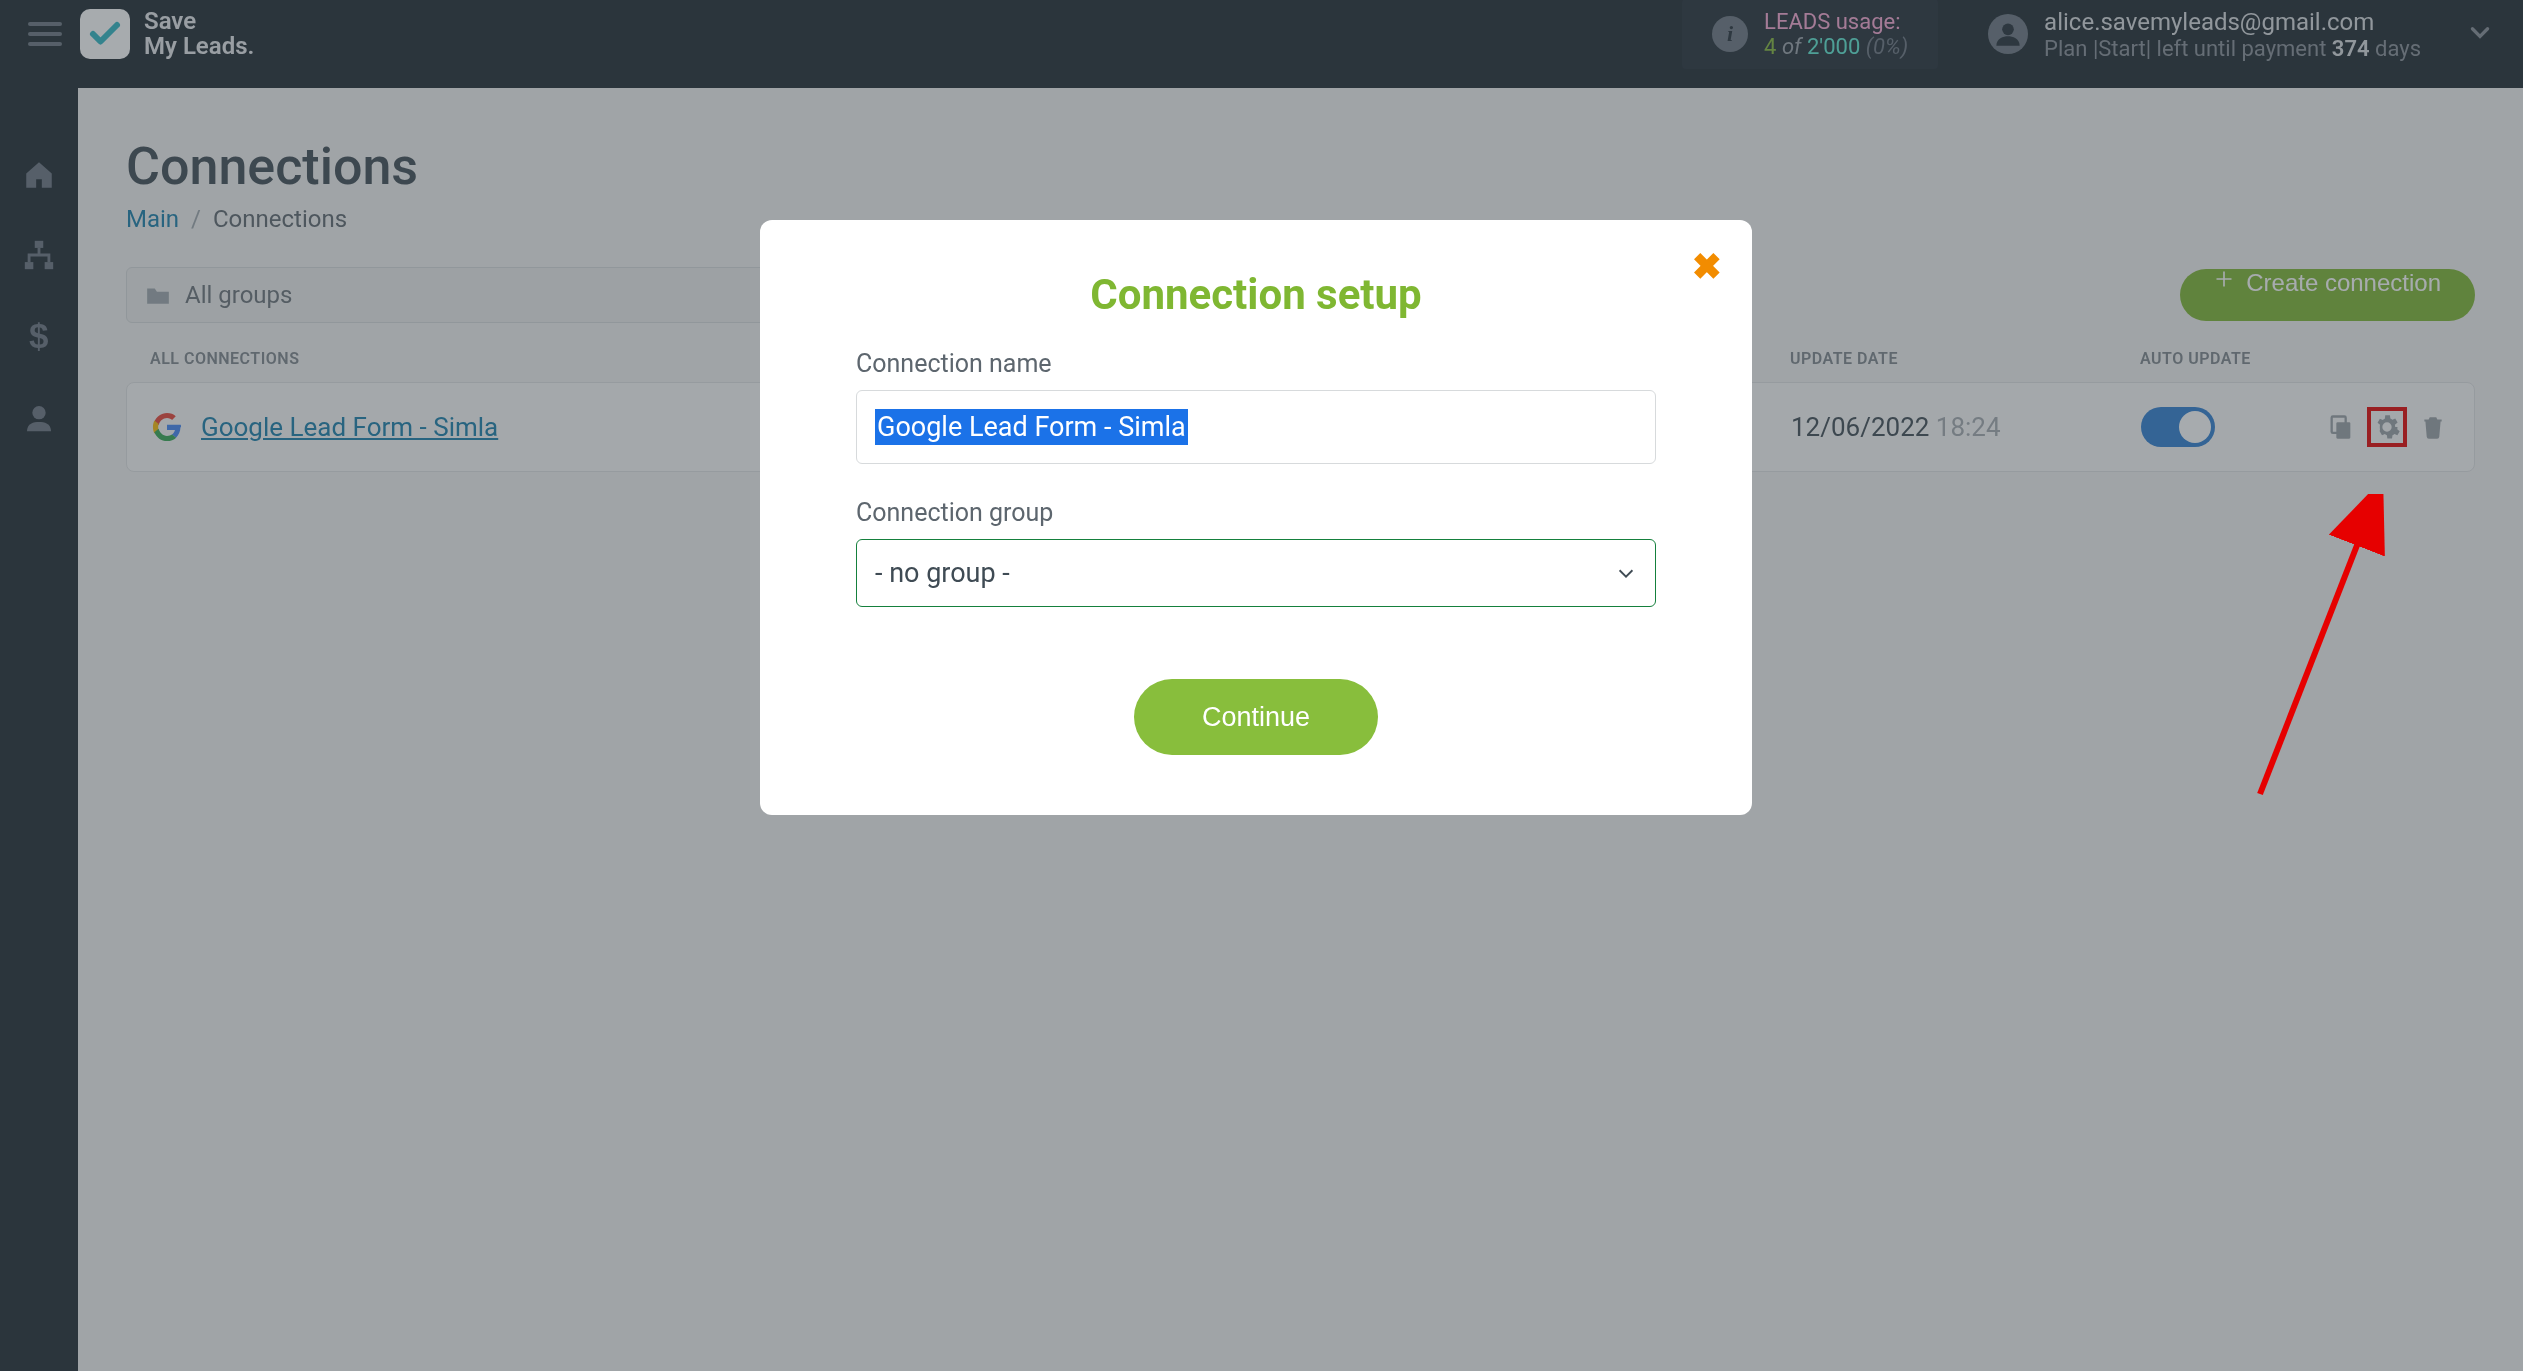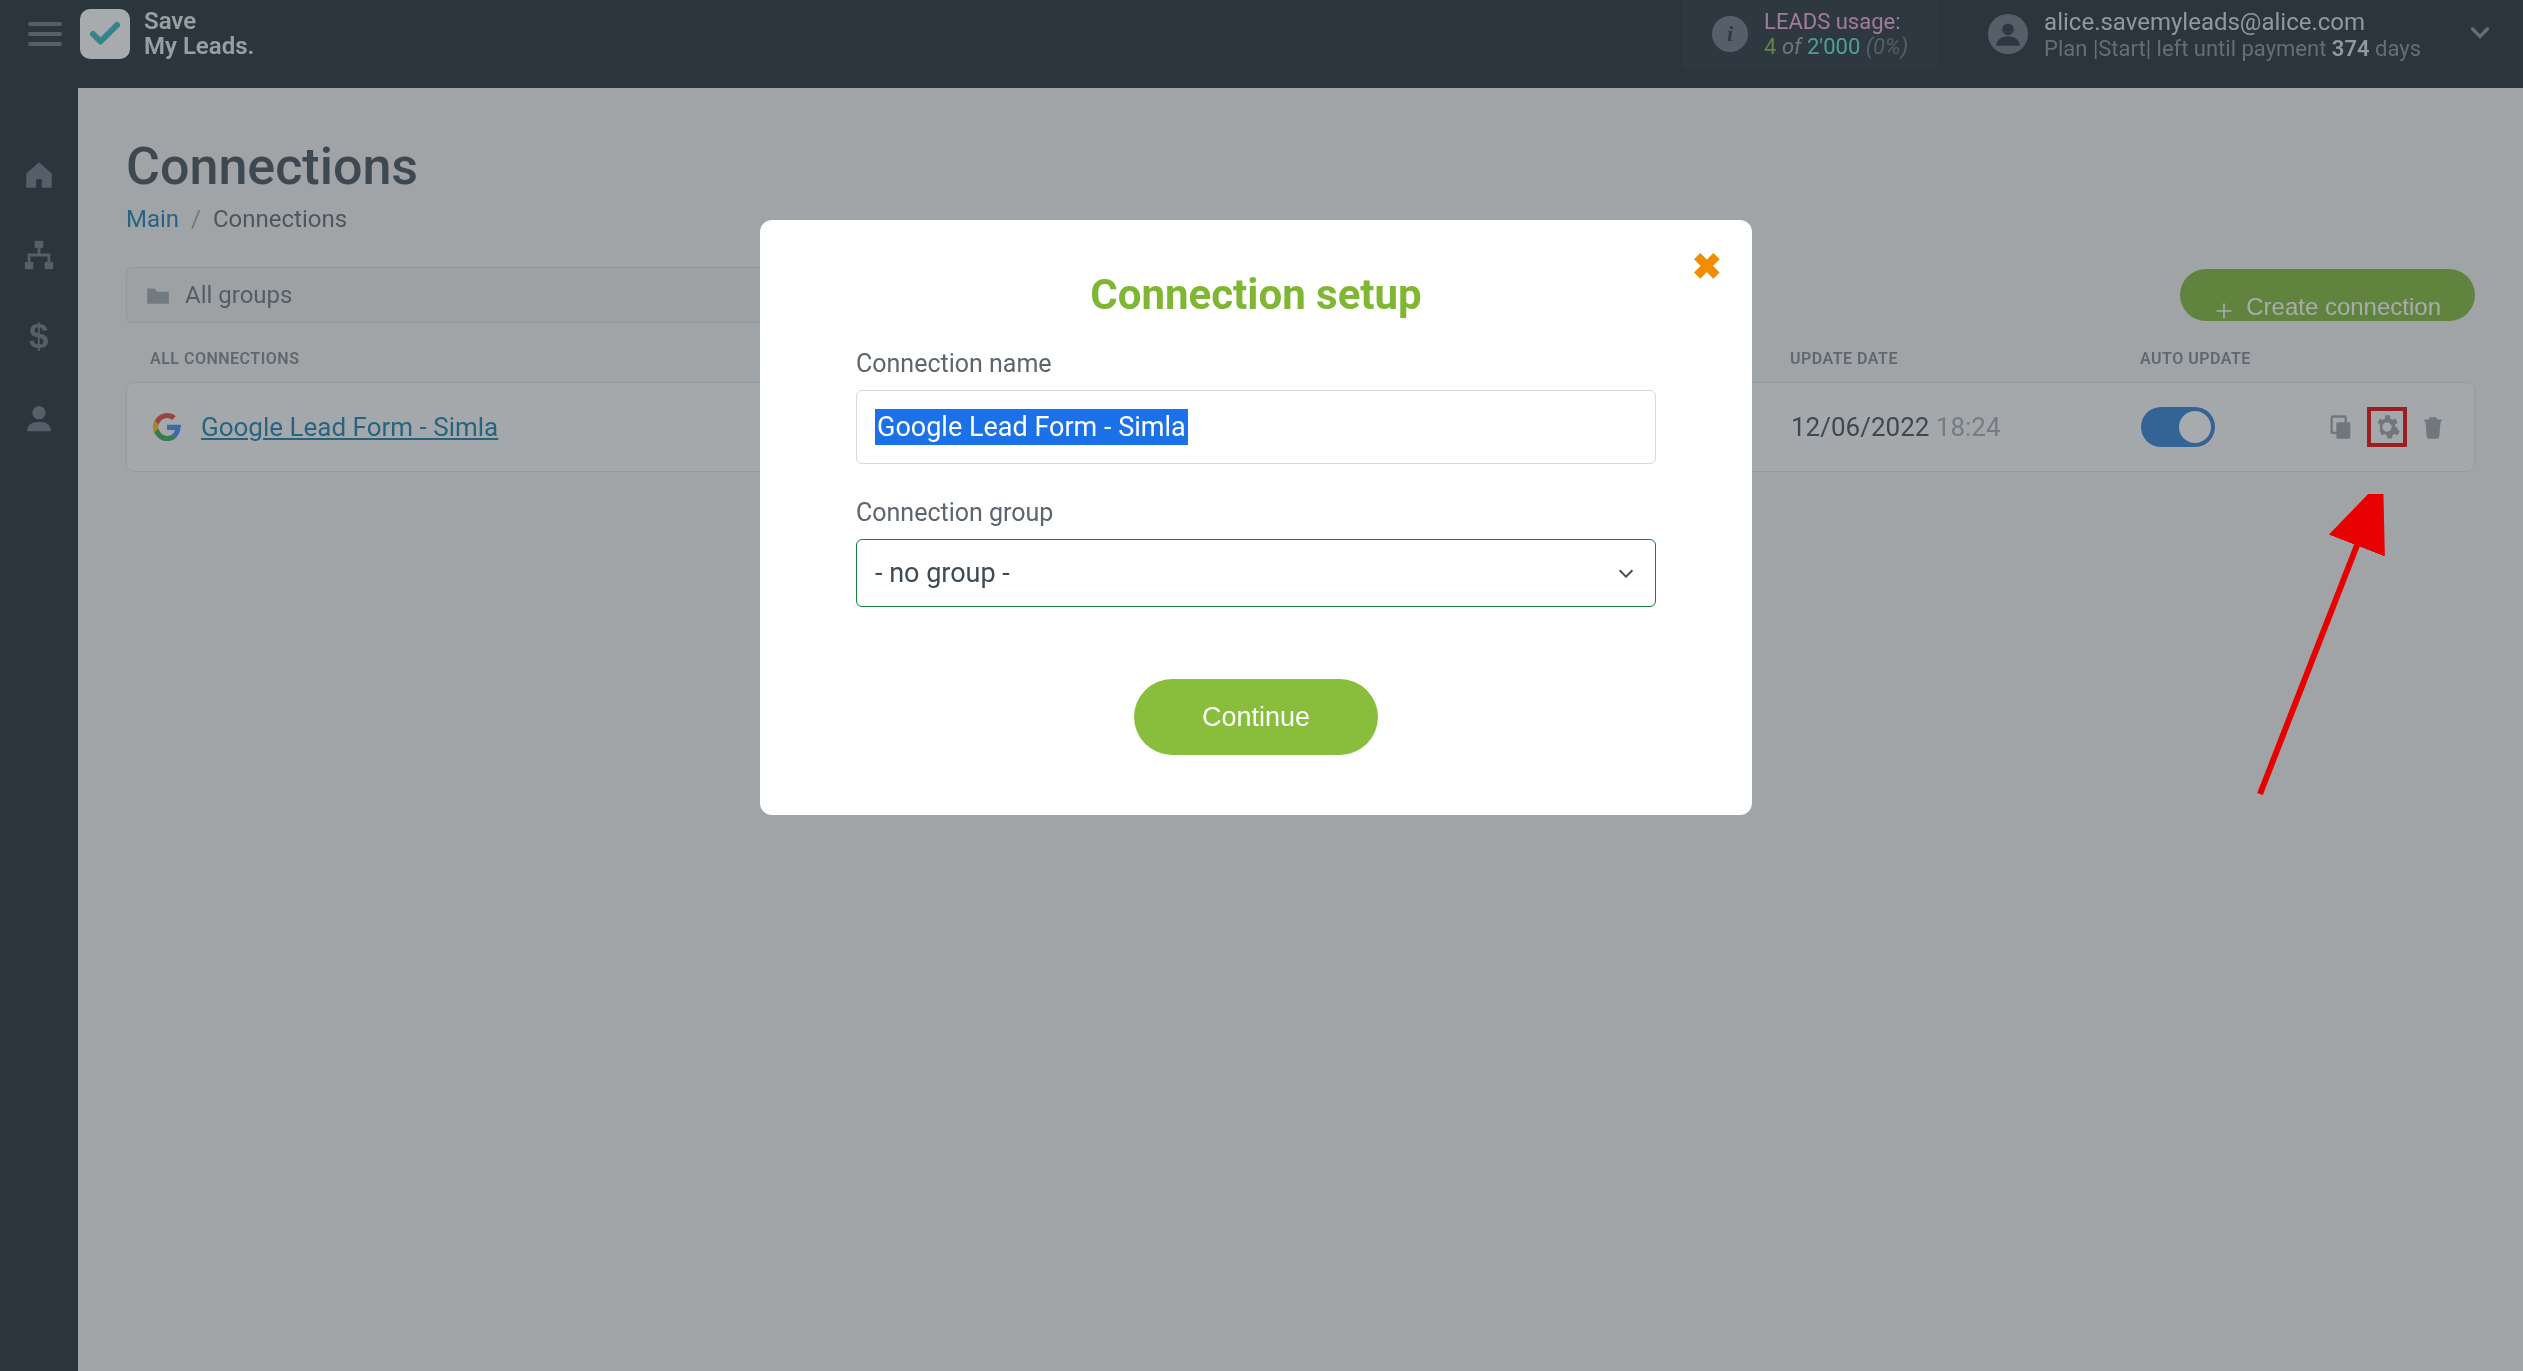--- a/index.html
+++ b/index.html
@@ -35,21 +35,21 @@
   
   .content { position:absolute; top:88px; left:78px; right:0; bottom:0; background:#f3f2f2; padding:48px 48px; }
   .page-title { font-size:52px; font-weight:500; color:#3f4b54; margin-bottom:8px; }
   .breadcrumb { font-size:24px; color:#3f4b54; margin-bottom:34px; }
   .breadcrumb a { color:#187eab; text-decoration:none; }
   .breadcrumb .sep { color:#9ea7ad; margin:0 6px; }
   .breadcrumb .cur { color:#5d666e; }
 
   .toolbar { display:flex; justify-content:space-between; align-items:center; margin-bottom:26px; gap:20px; }
   .group-select { flex:0 0 1010px; height:56px; border:1px solid #d7dadc; background:#ededed; border-radius:6px; display:flex; align-items:center; padding:0 18px; color:#6a7278; font-size:24px; gap:14px; }
-  .create-btn { background:#7fb732; color:#fff; border:none; border-radius:28px; height:52px; padding:0 34px; font-size:24px; display:flex; align-items:flex-end; gap:12px; cursor:pointer; }
+  .create-btn { background:#7fb732; color:#fff; border:none; border-radius:28px; height:52px; padding:0 34px; font-size:24px; display:flex; align-items:flex-start; gap:12px; cursor:pointer; }
 
   .table-head { display:flex; align-items:center; color:#7e868c; font-size:16px; font-weight:600; letter-spacing:0.5px; padding:0 24px; margin-bottom:14px; }
   .col-name { flex:0 0 1640px; }
   .col-date { flex:0 0 350px; }
   .col-auto { flex:0 0 180px; }
   .col-act  { flex:1; }
 
   .conn-row { display:flex; align-items:center; height:90px; border:1px solid #e0e2e4; background:#fafafa; border-radius:8px; padding:0 24px; }
   .conn-icon { width:32px; height:32px; margin-right:18px; display:flex; align-items:center; justify-content:center; }
   .conn-name { color:#187eab; font-size:26px; }
@@ -111,21 +111,21 @@
     </div>
   </div>
   <div class="user-box">
     <div class="user-avatar">
       <svg width="28" height="28" viewBox="0 0 24 24" fill="#232e38">
           <circle cx="12" cy="8" r="5"></circle>
           <path d="M2 22 C2 16 8 14 12 14 C16 14 22 16 22 22 Z"></path>
         </svg>
     </div>
     <div class="user-text">
-      <div class="u1">alice.savemyleads@alice.com</div>
+      <div class="u1">alice.savemyleads@gmail.com</div>
       <div class="u2">
         <span>Plan |Start| left until payment</span>
         <b>374</b>
         <span>days</span>
       </div>
     </div>
     <div class="caret">
       <svg width="26" height="26" viewBox="0 0 24 24" fill="none">
           <path d="M5 9 L12 16 L19 9" stroke="#888f97" stroke-width="3" stroke-linecap="round"></path>
         </svg>

